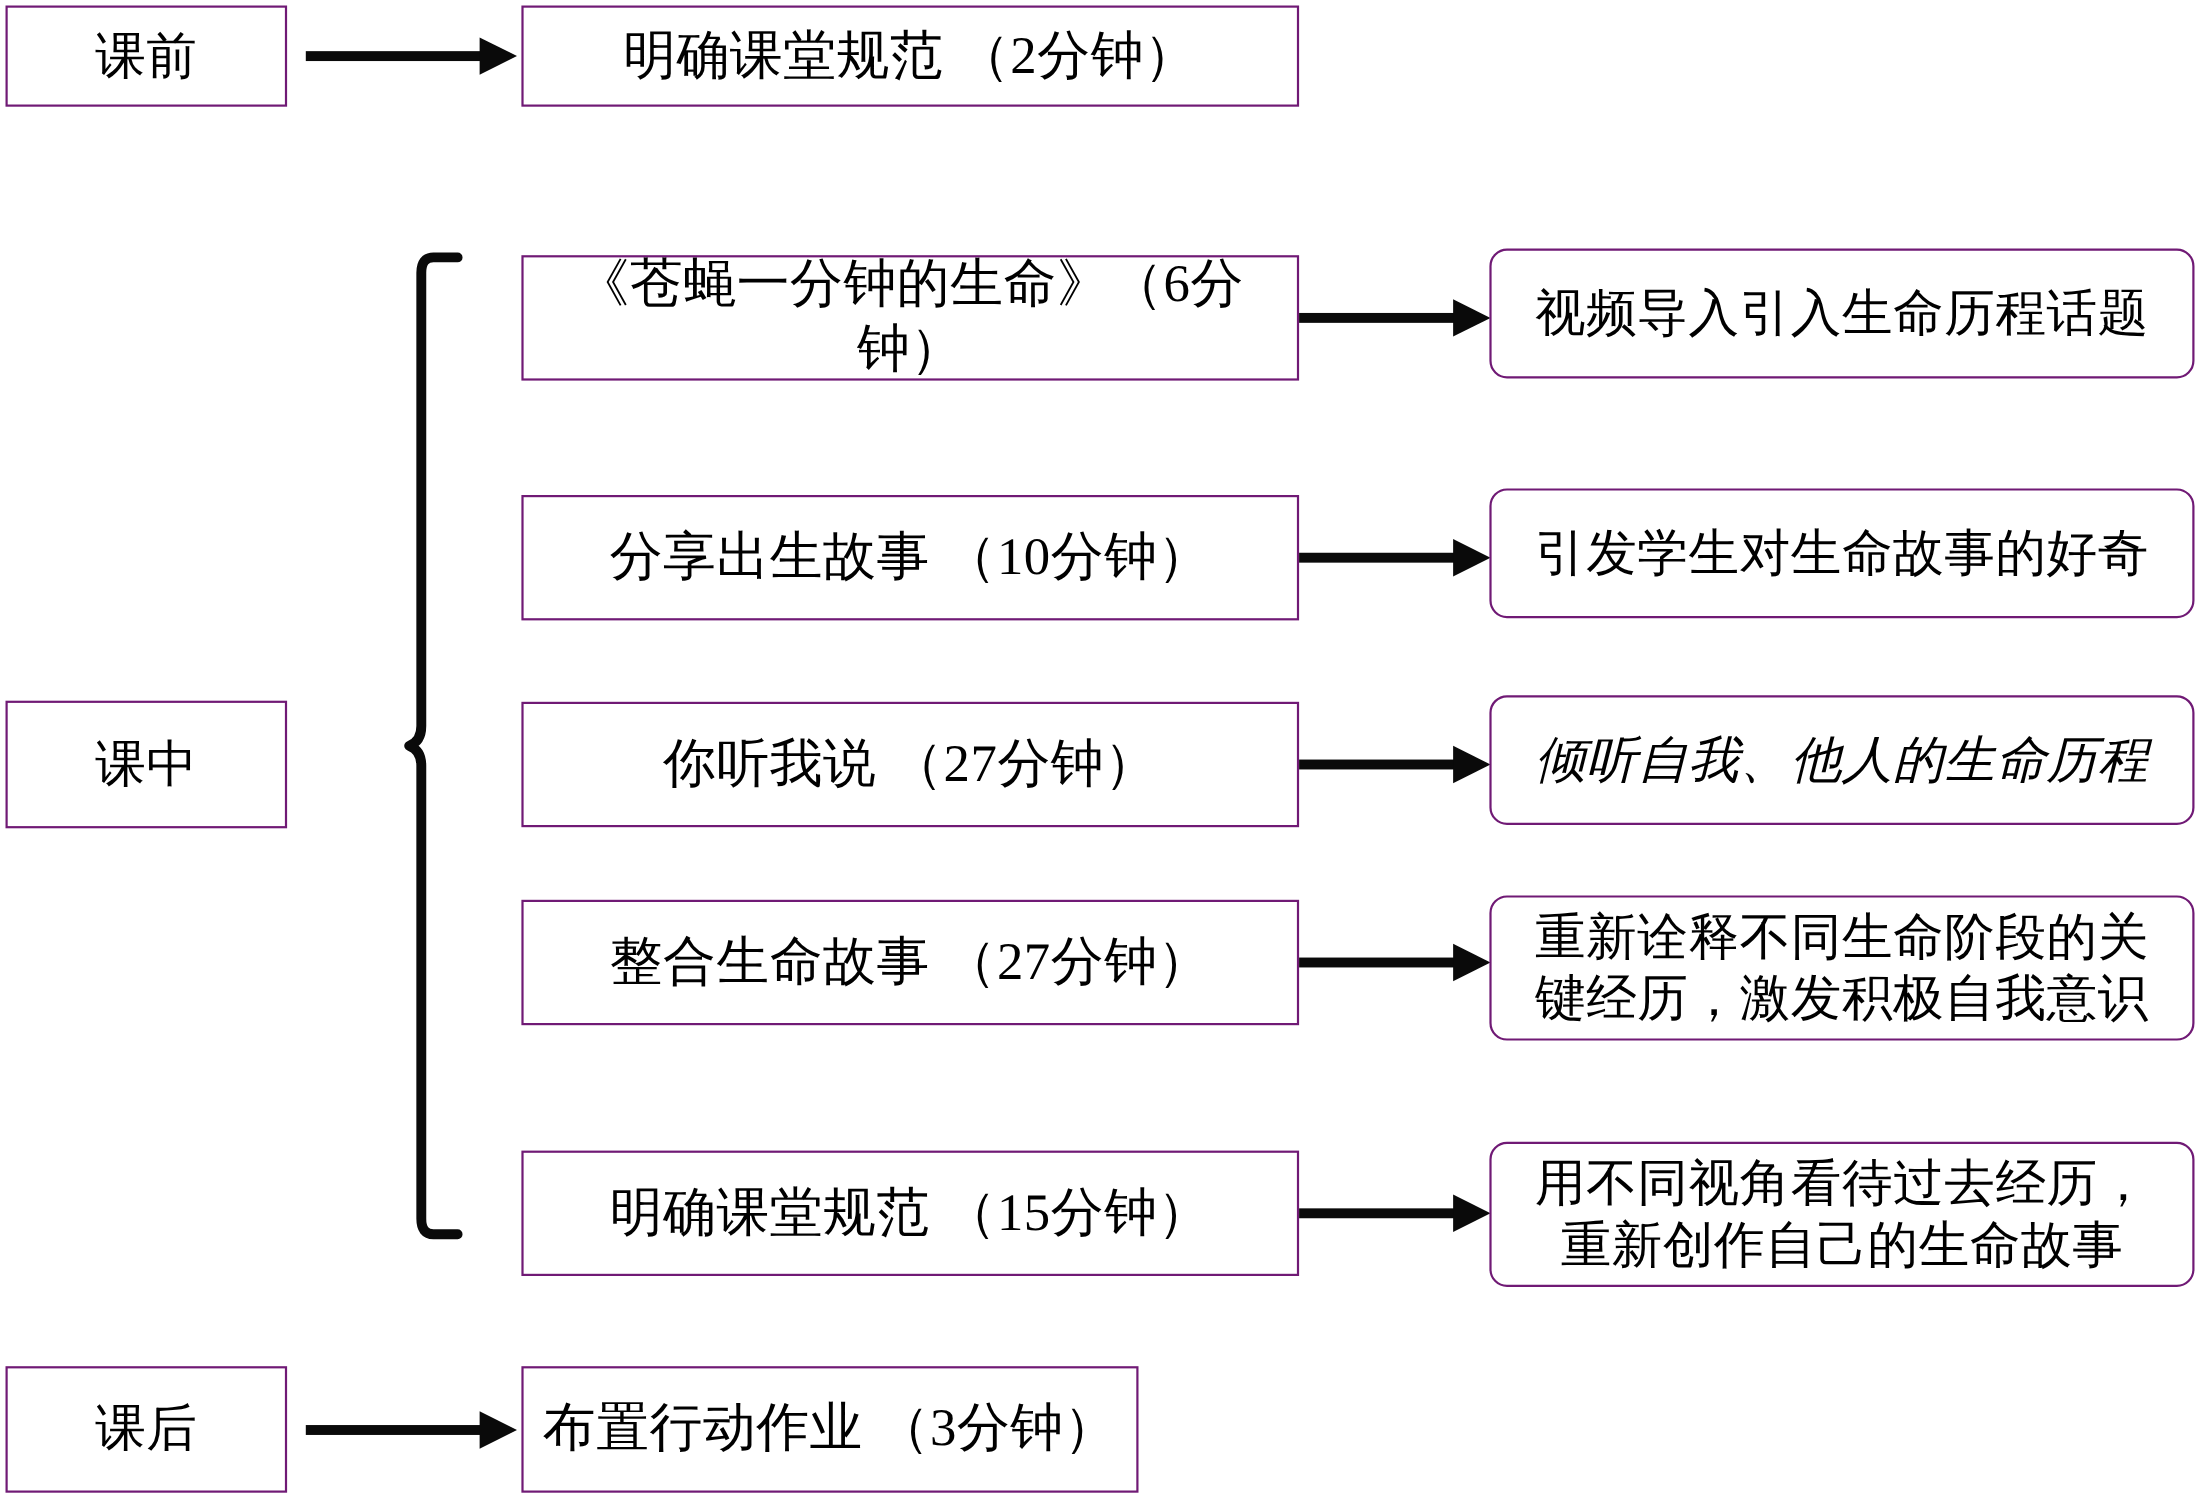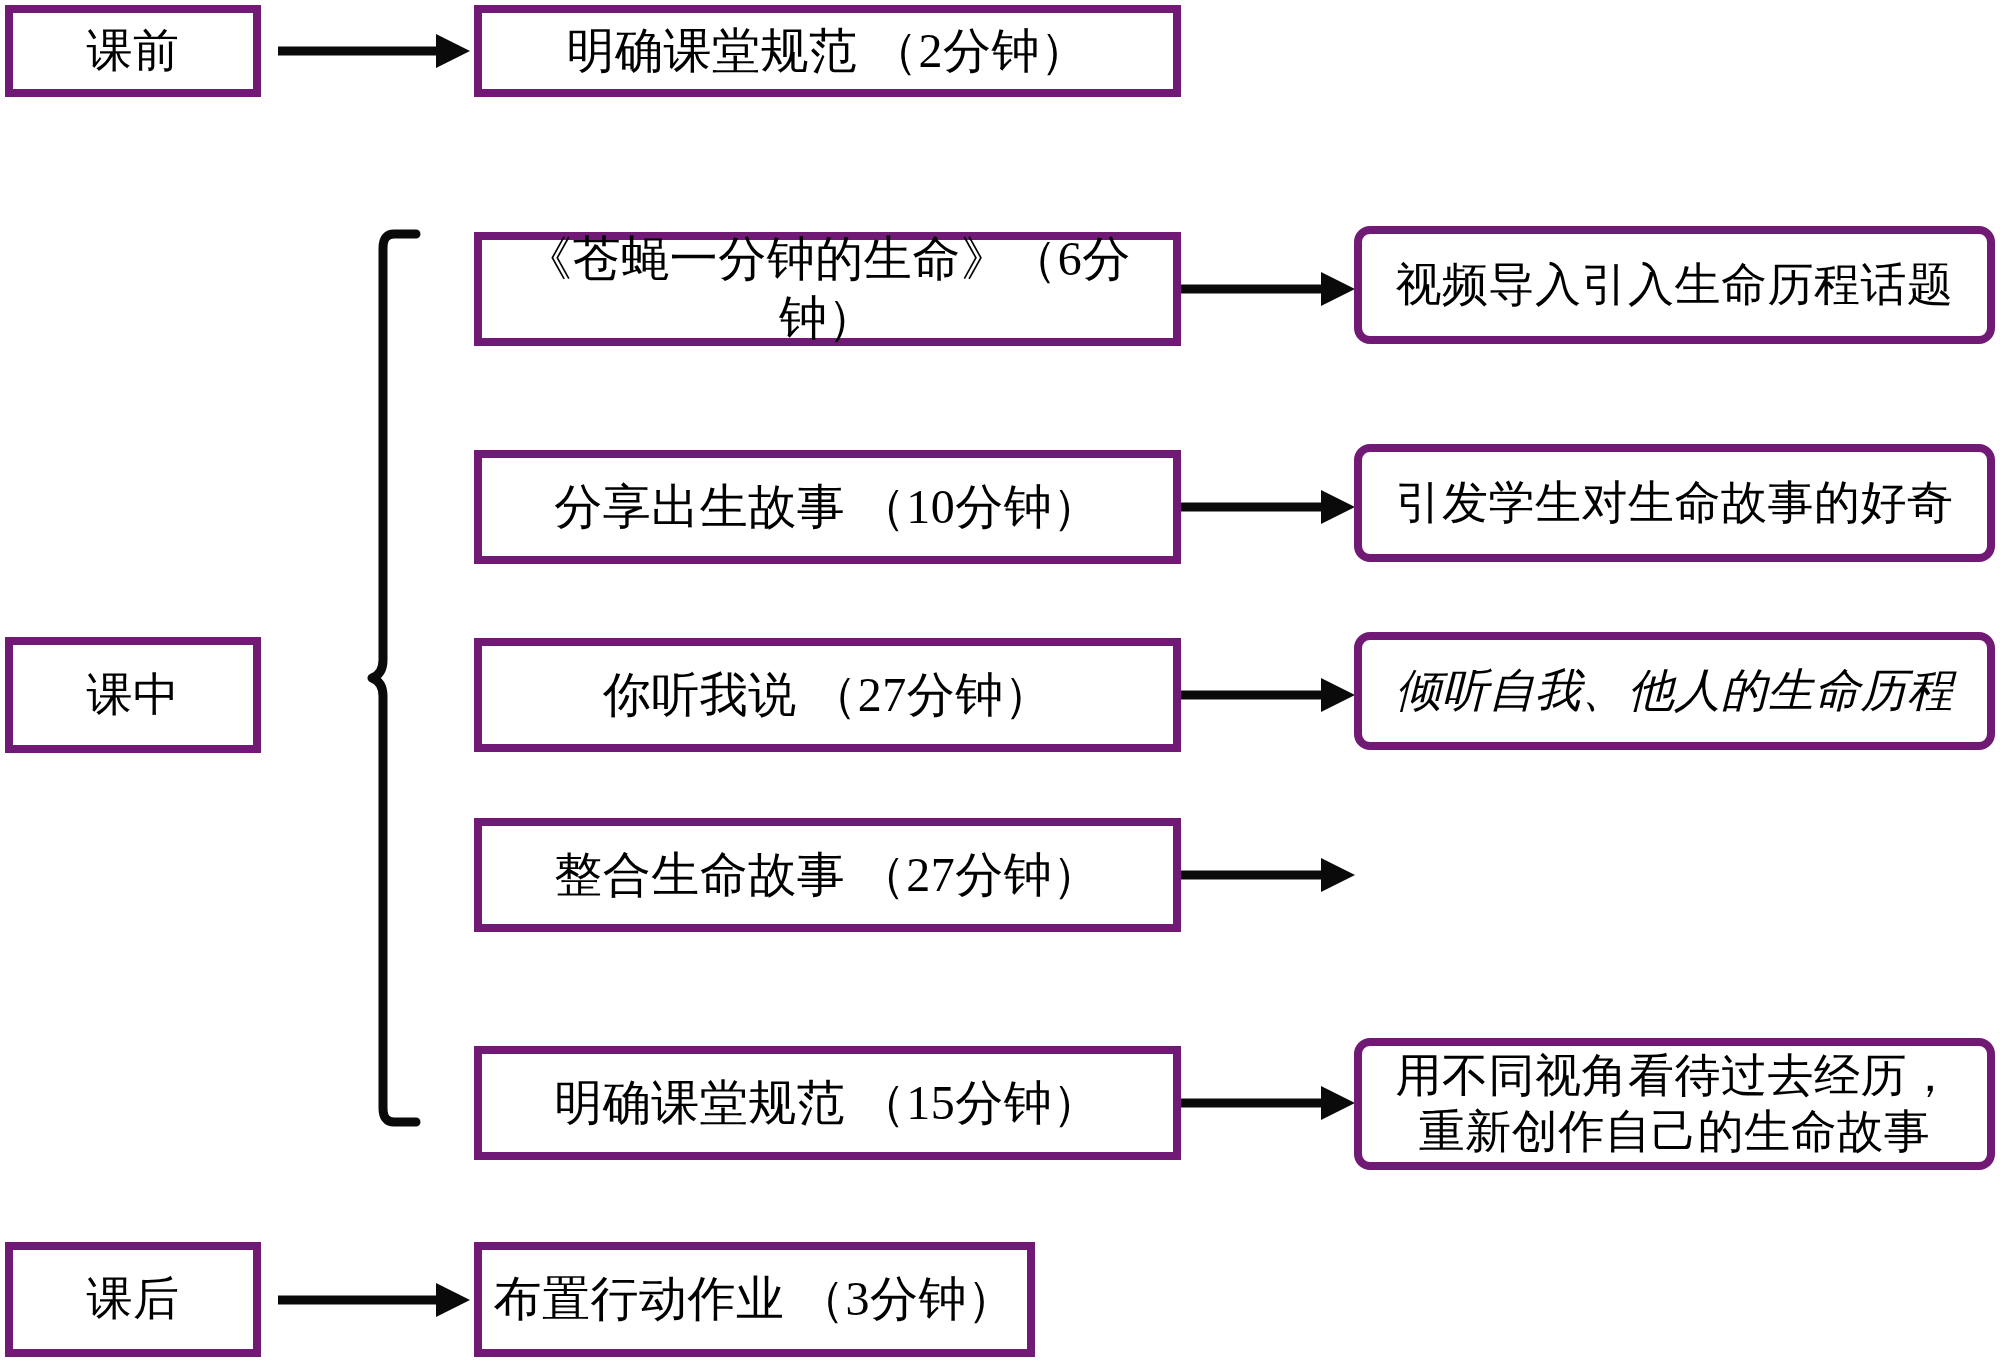--- a/index.html
+++ b/index.html
@@ -7,21 +7,21 @@
     position:relative;
     width:2000px;
     height:1362px;
     background:#ffffff;
     font-family:"Liberation Serif","DejaVu Serif",serif;
     overflow:hidden;
   }
   .box{
     position:absolute;
     box-sizing:border-box;
-    border:8px solid #701a75;
+    border:2px solid #701a75;
     background:#ffffff;
     display:flex;
     align-items:center;
     justify-content:center;
     text-align:center;
     color:#000000;
     line-height:1.22;
     white-space:pre-line;
     letter-spacing:0.5px;
   }
@@ -98,20 +98,22 @@
 
   <div class="box out" style="left:1354px; top:632px; width:641px; height:118px;font-style:italic;">倾听自我、他人的生命历程</div>
 
   <div class="box step" style="left:474px; top:818px; width:707px; height:114px;">整合生命故事  （27分钟）</div>
 
   <div class="arrow" style="left:1181px; top:818px; width:176px; height:114px;">
     <div class="shaft" style="width:142px;"></div>
     <div class="head" style="left:140px;"></div>
   </div>
 
+  <div class="box out" style="left:1354px; top:814px; width:641px; height:132px;">重新诠释不同生命阶段的关
+键经历，激发积极自我意识</div>
 
   <div class="box step" style="left:474px; top:1046px; width:707px; height:114px;">明确课堂规范  （15分钟）</div>
 
   <div class="arrow" style="left:1181px; top:1046px; width:176px; height:114px;">
     <div class="shaft" style="width:142px;"></div>
     <div class="head" style="left:140px;"></div>
   </div>
 
   <div class="box out" style="left:1354px; top:1038px; width:641px; height:132px;">用不同视角看待过去经历，
 重新创作自己的生命故事</div>

